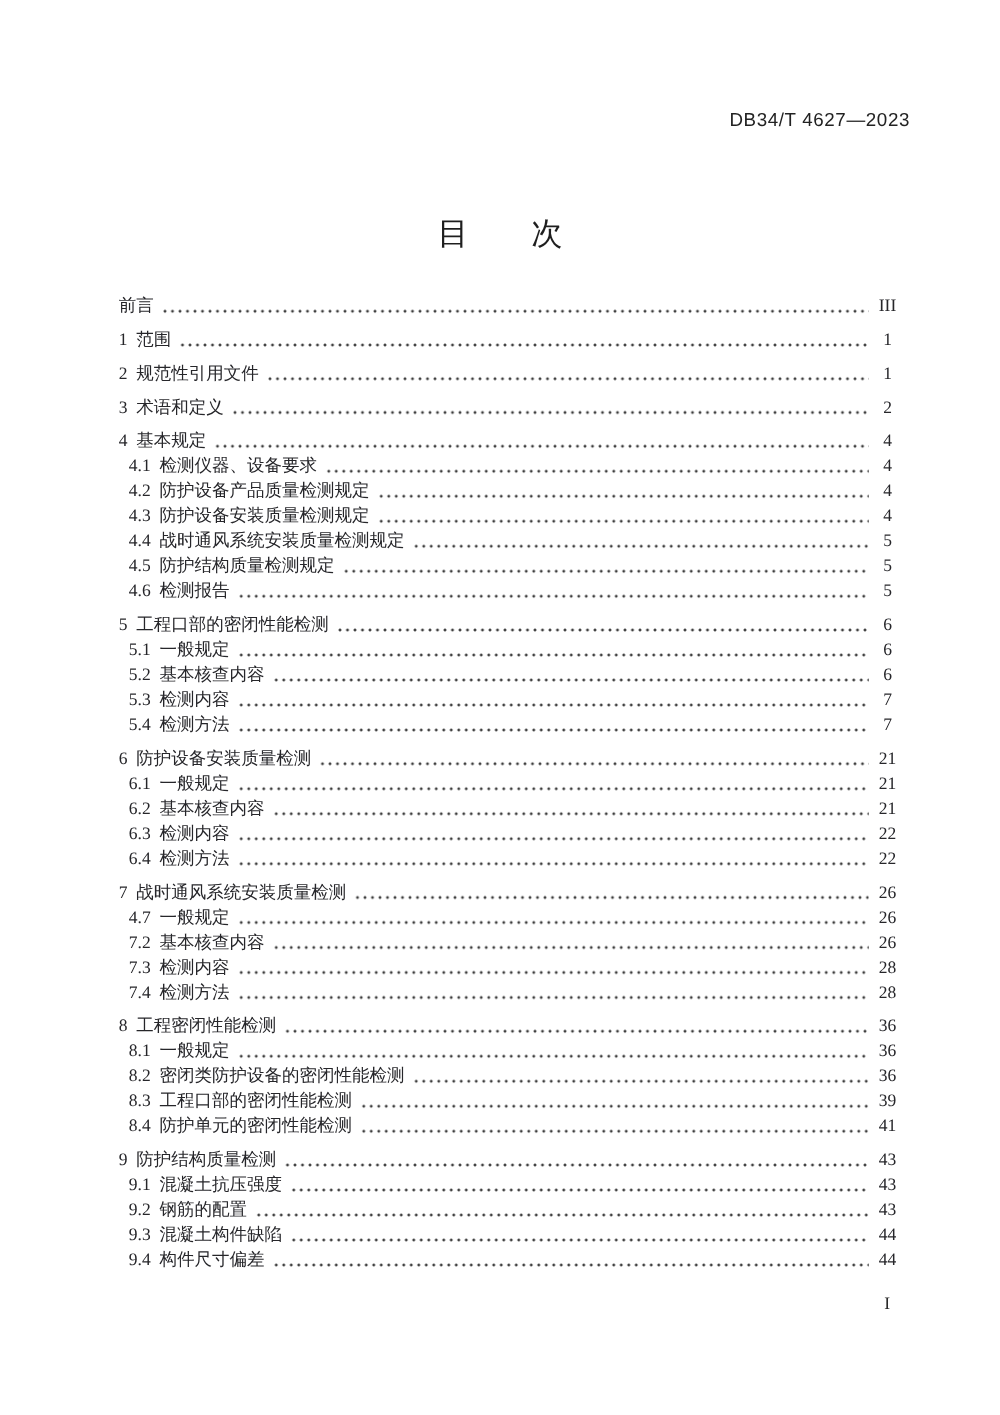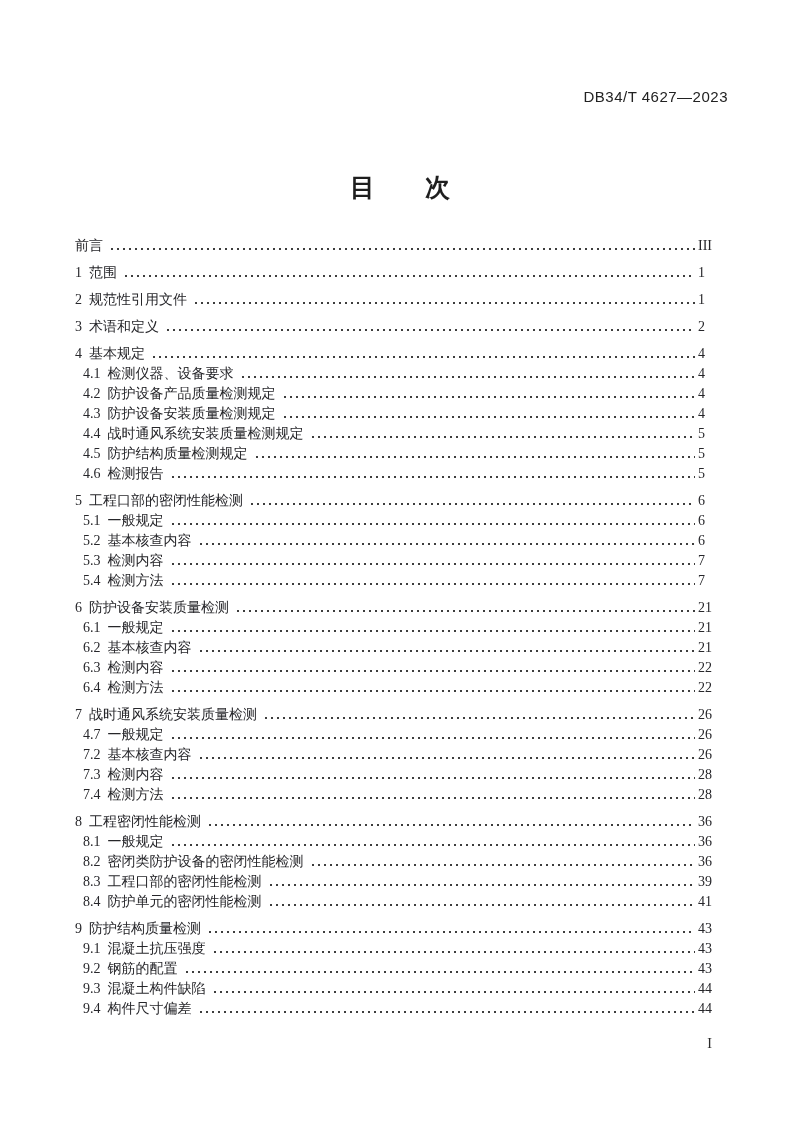--- a/index.html
+++ b/index.html
@@ -22,28 +22,28 @@
     font-weight:400;
     font-size:15px;
     line-height:15px;
     letter-spacing:0.5px;
     color:#222;
   }
   .page-title{
     margin:66px 0 0 0;
     text-align:center;
     font-family:"Liberation Sans","DejaVu Sans",sans-serif;
-    font-weight:700;
+    font-weight:400;
     font-size:25px;
     line-height:30px;
     color:#1e1e1e;
   }
   .toc{
     margin-top:34px;
-    padding-left:75px;
+    padding-left:95px;
     padding-right:78px;
   }
   .toc-row{
     display:flex;
     align-items:baseline;
     height:20px;
     line-height:20px;
     font-size:14px;
     white-space:nowrap;
   }
@@ -56,21 +56,21 @@
     flex:1;
     align-self:stretch;
     margin:0 3px 0 6px;
     background-image:radial-gradient(circle, #3d3d3d 1px, transparent 1.3px);
     background-size:6px 6px;
     background-repeat:repeat-x;
     background-position:left bottom 4px;
   }
   .toc-row .pg{
     min-width:24px;
-    text-align:left;
+    text-align:center;
   }
   .doc-footer{
     position:absolute;
     top:1036px;
     right:88px;
     font-size:14px;
     line-height:16px;
     color:#2a2a2a;
   }
 </style>

